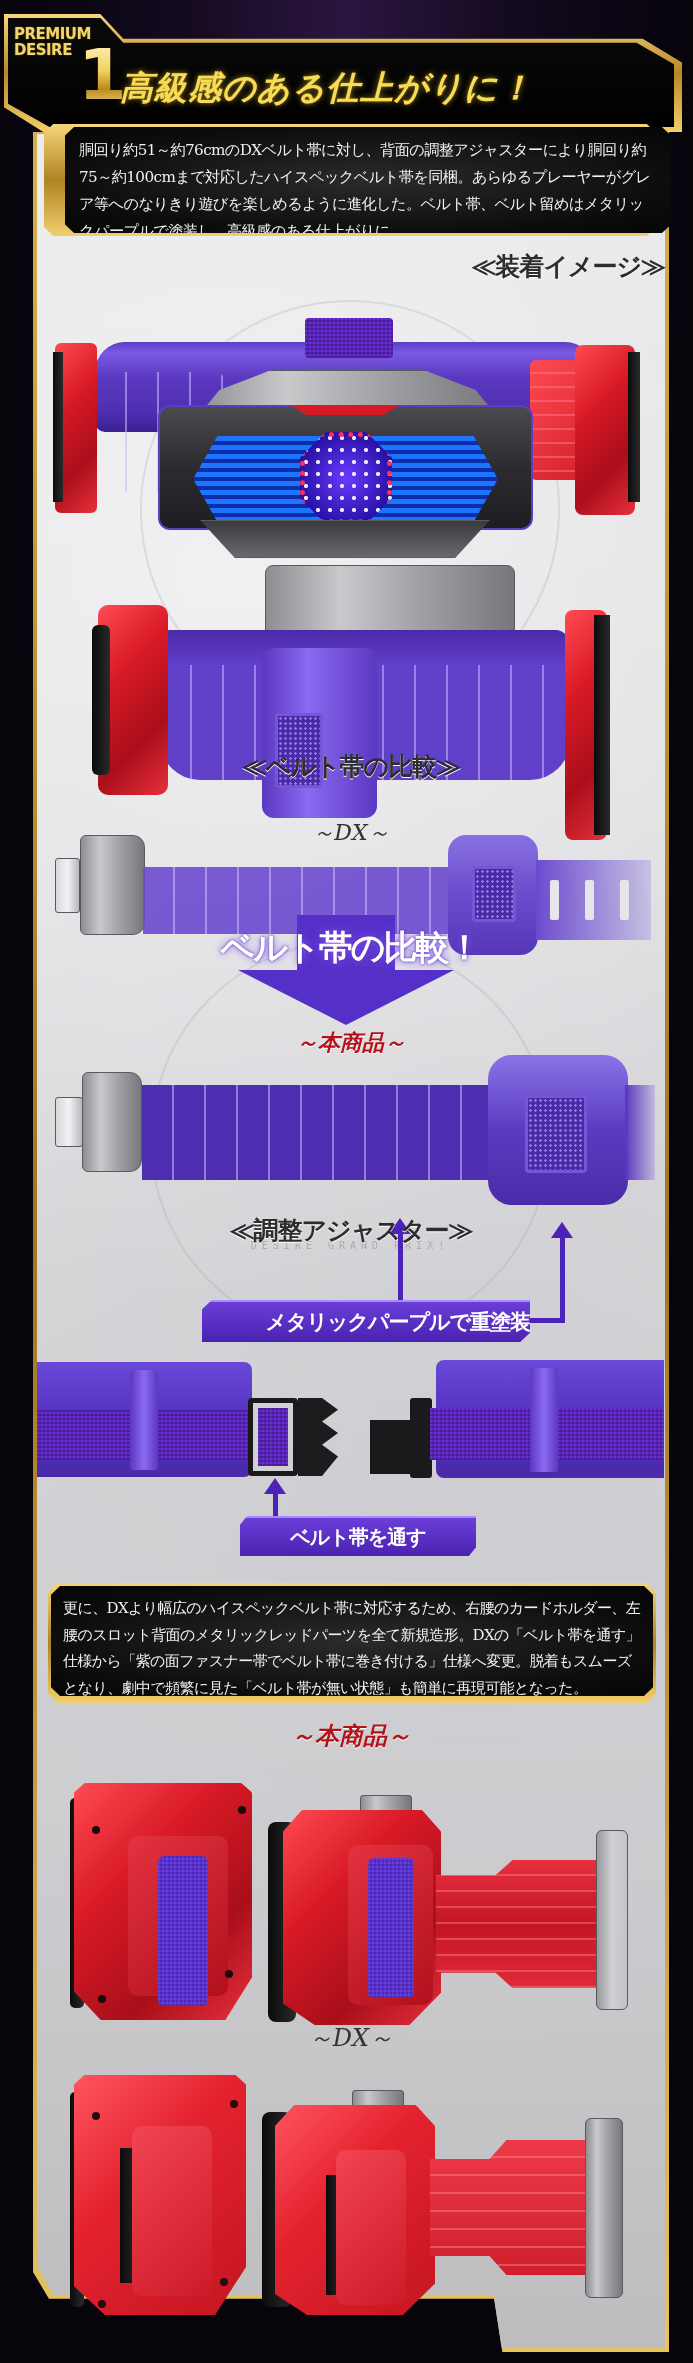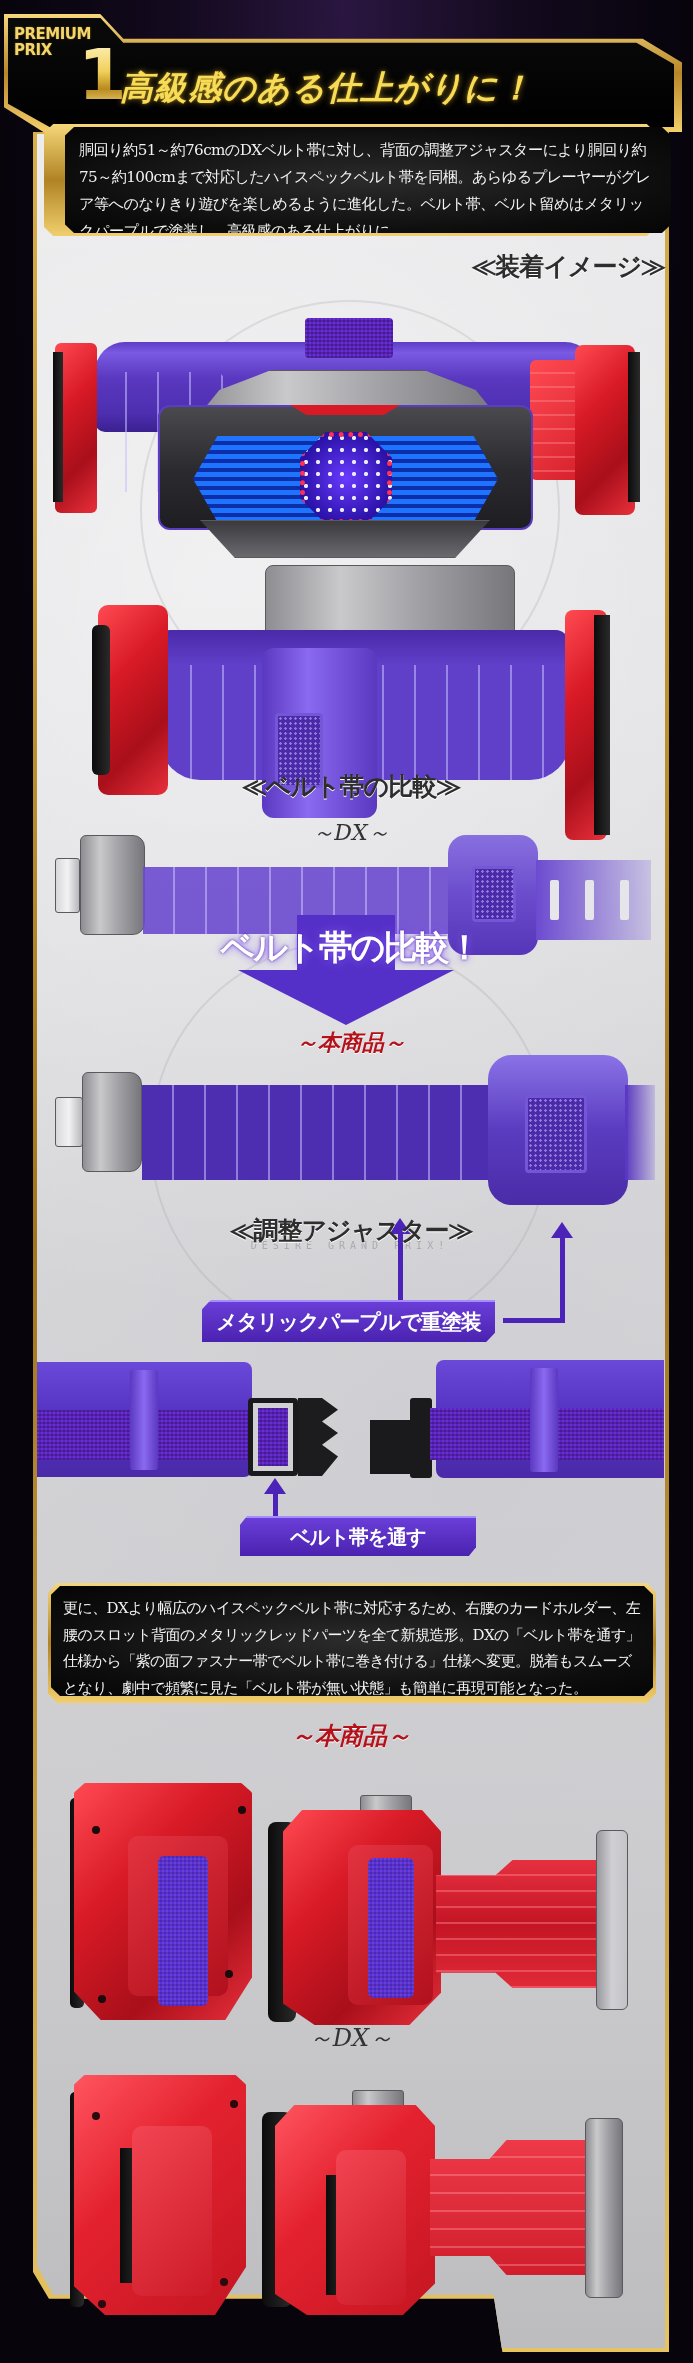--- a/index.html
+++ b/index.html
@@ -148,21 +148,21 @@
   }
   .dot { position: absolute; border-radius: 50%; }
 </style>
 </head>
 <body>
 
 <div class="header-border"></div>
 <div class="header-inner"></div>
 <div class="premium-label">
   <div>PREMIUM</div>
-  <div>PRIX</div>
+  <div>DESIRE</div>
 </div>
 <div class="premium-num">1</div>
 <div class="header-title">高級感のある仕上がりに！</div>
 
 <div class="main-panel-border"></div>
 <div class="main-panel"></div>
 
 <div class="watermark-ring" style="left:140px;top:300px;width:420px;height:420px;"></div>
 <div class="watermark-ring" style="left:150px;top:940px;width:400px;height:400px;"></div>
 
@@ -215,21 +215,21 @@
 
   <div class="purple-strap" style="left:262px;top:648px;width:115px;height:170px;border-radius:12px;background:linear-gradient(90deg,#5a38c0,#8a6af0 40%,#5a38c0);"></div>
   <div class="mesh" style="left:275px;top:713px;width:48px;height:75px;"></div>
 
   <div class="red-metal" style="left:98px;top:605px;width:70px;height:190px;border-radius:10px;"></div>
   <div class="black-edge" style="left:92px;top:625px;width:18px;height:150px;border-radius:6px;"></div>
   <div class="red-metal" style="left:565px;top:610px;width:42px;height:230px;border-radius:8px;"></div>
   <div class="black-edge" style="left:594px;top:615px;width:16px;height:220px;"></div>
 </div>
 
-<div class="section-heading" style="top:770px;">≪ベルト帯の比較≫</div>
+<div class="section-heading" style="top:750px;">≪ベルト帯の比較≫</div>
 <div class="sub-label" style="top:818px;">～DX～</div>
 
 <div>
   <div class="grey-metal" style="left:55px;top:858px;width:25px;height:55px;border-radius:3px;background:linear-gradient(90deg,#d8d8dc,#f2f2f4,#b8b8bc);"></div>
   <div class="grey-metal" style="left:80px;top:835px;width:65px;height:100px;border-radius:6px 12px 12px 6px;"></div>
   <div class="purple-strap strap-ribs" style="left:143px;top:867px;width:310px;height:67px;opacity:0.9;background-color:#6c4bd0;"></div>
   <div class="purple-strap" style="left:448px;top:835px;width:90px;height:120px;border-radius:18px;background:linear-gradient(180deg,#8870e0,#6a4ccc 50%,#5536b8);"></div>
   <div class="mesh" style="left:472px;top:866px;width:44px;height:56px;"></div>
   <div class="purple-strap" style="left:536px;top:860px;width:115px;height:80px;background:linear-gradient(90deg,#6c4bd0,rgba(140,120,220,0.3));"></div>
   <div style="position:absolute;left:550px;top:880px;width:9px;height:40px;background:#e6e6ea;border-radius:2px;"></div>
@@ -251,21 +251,21 @@
   <div class="mesh" style="left:525px;top:1095px;width:62px;height:78px;"></div>
   <div class="purple-strap" style="left:625px;top:1085px;width:30px;height:95px;background:linear-gradient(90deg,#5a38c0,rgba(140,120,220,0.3));"></div>
   <div style="position:absolute;left:240px;top:1240px;width:220px;text-align:center;font-family:'DejaVu Sans Mono',monospace;font-size:10px;letter-spacing:5px;color:rgba(130,130,135,0.5);">DESIRE GRAND PRIX!</div>
 </div>
 
 <div class="arrow-line" style="left:398px;top:1230px;width:5px;height:78px;"></div>
 <div class="arrow-head" style="left:389px;top:1218px;"></div>
 <div class="arrow-line" style="left:503px;top:1318px;width:62px;height:5px;"></div>
 <div class="arrow-line" style="left:560px;top:1235px;width:5px;height:88px;"></div>
 <div class="arrow-head" style="left:551px;top:1222px;"></div>
-<div class="callout" style="left:202px;top:1300px;width:293px;height:42px;font-size:21px;line-height:40px;">メタリックパープルで重塗装</div>
+<div class="callout" style="left:202px;top:1300px;width:328px;height:42px;font-size:21px;line-height:40px;text-align:right;">メタリックパープルで重塗装</div>
 
 <div class="section-heading" style="top:1214px;">≪調整アジャスター≫</div>
 
 <div>
 
   <div class="purple-strap" style="left:37px;top:1362px;width:215px;height:115px;border-radius:0 8px 8px 0;background:linear-gradient(180deg,#6a48d8,#5230c0 50%,#4a2aa8);"></div>
   <div class="fabric" style="left:37px;top:1410px;width:215px;height:50px;"></div>
   <div class="purple-strap" style="left:130px;top:1370px;width:28px;height:100px;border-radius:3px;background:linear-gradient(90deg,#5a38c0,#8a6af0,#5a38c0);"></div>
 
   <div style="position:absolute;left:248px;top:1398px;width:50px;height:78px;border:5px solid #1a1a1c;border-radius:4px;"></div>

